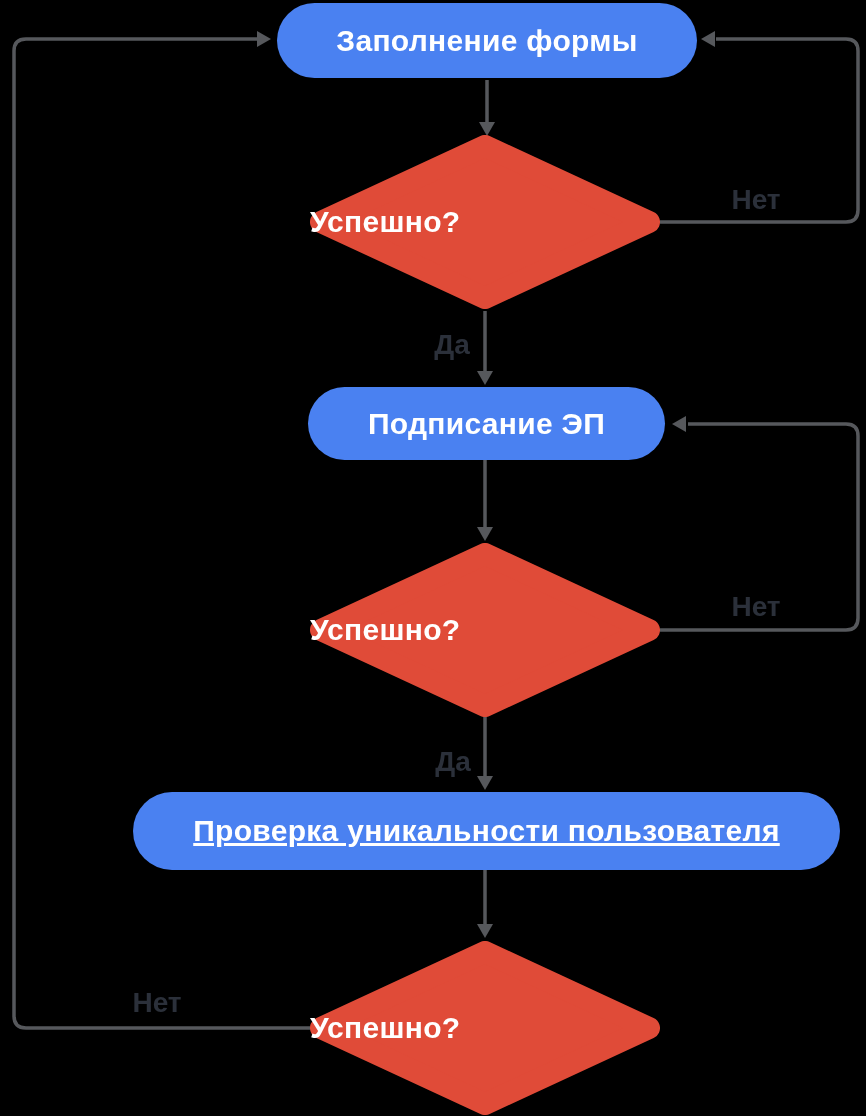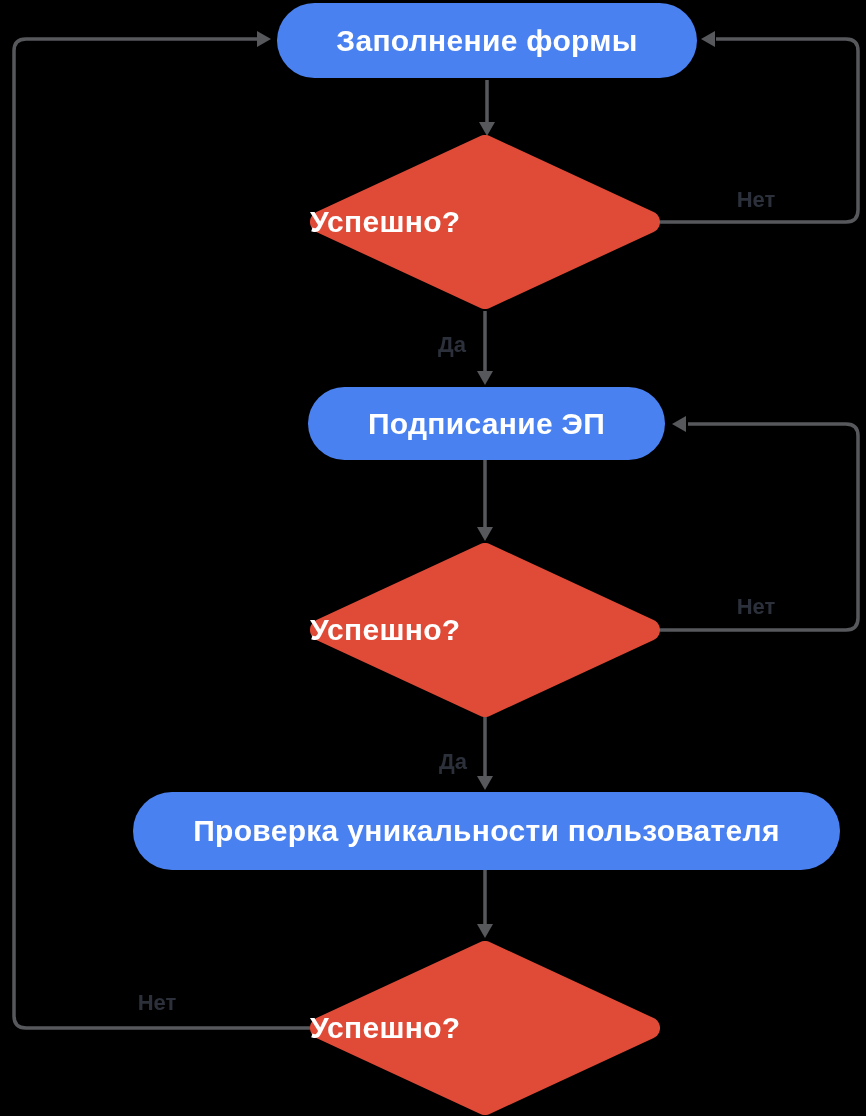--- a/index.html
+++ b/index.html
@@ -66,27 +66,27 @@
     position: relative;
     color: var(--nodetext);
     font-size: 30px;
     font-weight: 600;
     letter-spacing: 0.3px;
   }
   .edge-label {
     position: absolute;
     transform: translate(-50%, -50%);
     color: var(--labelcolor);
-    font-size: 22px;
+    font-size: 28px;
     font-weight: 600;
     white-space: nowrap;
   }
   .node-form   { left: 277px; top: 3px;   width: 420px; height: 75px; }
   .node-sign   { left: 308px; top: 387px; width: 357px; height: 73px; }
-  .node-unique { left: 133px; top: 792px; width: 707px; height: 78px; }
+  .node-unique { left: 133px; top: 792px; width: 707px; height: 78px; text-decoration: underline; }
   .d1 { left: 310px; top: 135px; width: 350px; height: 174px; }
   .d2 { left: 310px; top: 543px; width: 350px; height: 174px; }
   .d3 { left: 310px; top: 941px; width: 350px; height: 174px; }
   .lbl-no1  { left: 756px; top: 200px; }
   .lbl-yes1 { left: 452px; top: 345px; }
   .lbl-no2  { left: 756px; top: 607px; }
   .lbl-yes2 { left: 453px; top: 762px; }
   .lbl-no3  { left: 157px; top: 1003px; }
 </style>
 </head>

